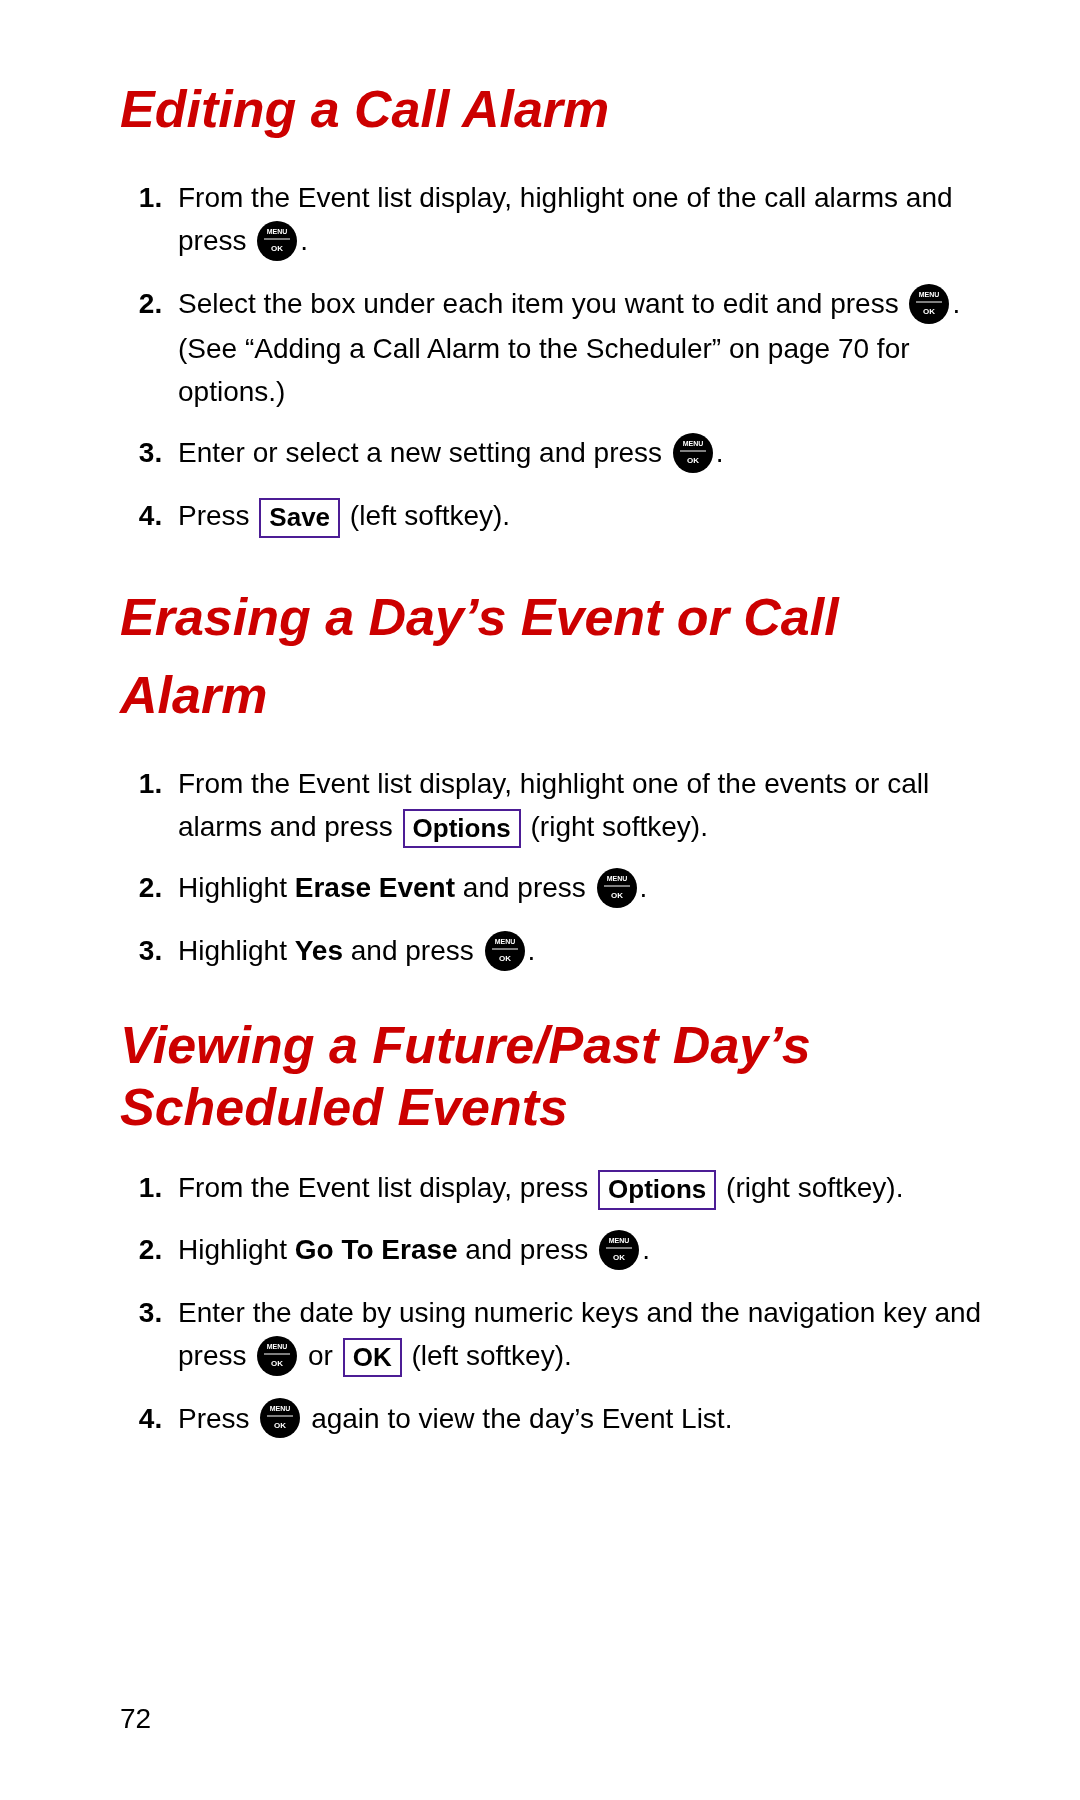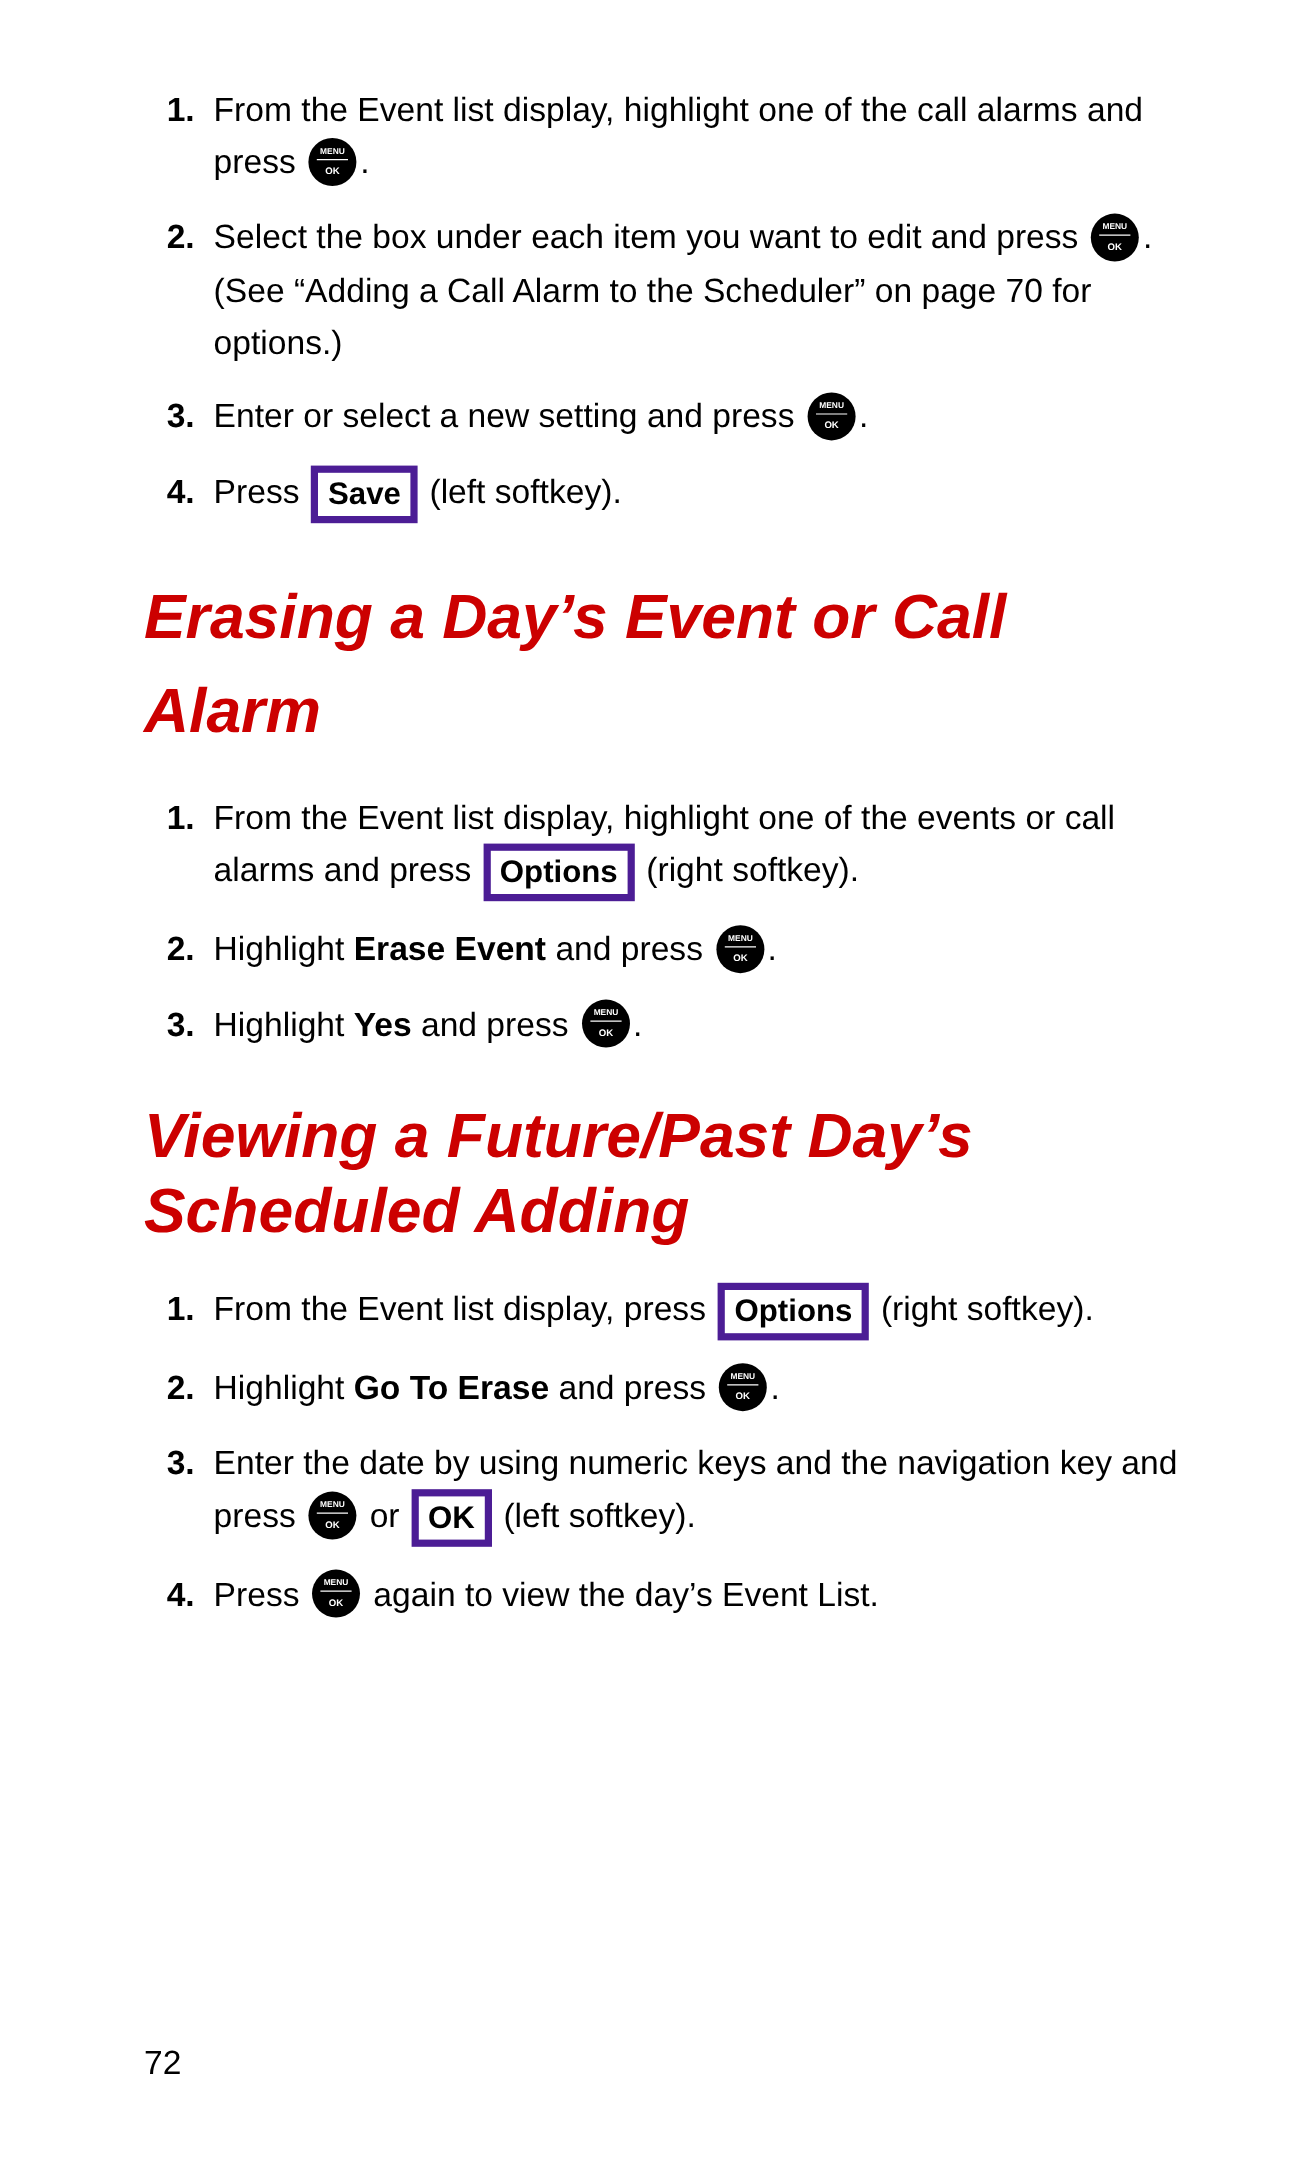--- a/index.html
+++ b/index.html
@@ -58,21 +58,21 @@
       line-height: 1.55;
       padding-left: 8px;
     }
 
     ol li::marker {
       font-weight: bold;
     }
 
     .key-button {
       display: inline-block;
-      border: 6px solid #4c1d95;
+      border: 2px solid #4c1d95;
       padding: 1px 8px;
       font-size: 26px;
       font-weight: bold;
       vertical-align: middle;
       margin: 0 2px;
       line-height: 1.3;
     }
 
     .bold-text {
       font-weight: bold;
@@ -105,20 +105,21 @@
       top: -2px;
     }
   </style>
 </head>
 <body>
 
 <div class="page-wrapper">
   <div class="page">
 
     <div class="section">
+      <h2 class="section-title">Editing a Call Alarm</h2>
       <ol>
         <li>
           From the Event list display, highlight one of the call alarms and press
           <svg class="menu-btn" viewBox="0 0 42 42" xmlns="http://www.w3.org/2000/svg">
             <circle cx="21" cy="21" r="20" fill="#000"></circle>
             <text x="21" y="14" font-family="Arial" font-weight="bold" font-size="7" fill="white" text-anchor="middle">MENU</text>
             <line x1="8" y1="19" x2="34" y2="19" stroke="white" stroke-width="1"></line>
             <text x="21" y="31" font-family="Arial" font-weight="bold" font-size="8" fill="white" text-anchor="middle">OK</text>
           </svg>.
         </li>
@@ -168,21 +169,21 @@
             <circle cx="21" cy="21" r="20" fill="#000"></circle>
             <text x="21" y="14" font-family="Arial" font-weight="bold" font-size="7" fill="white" text-anchor="middle">MENU</text>
             <line x1="8" y1="19" x2="34" y2="19" stroke="white" stroke-width="1"></line>
             <text x="21" y="31" font-family="Arial" font-weight="bold" font-size="8" fill="white" text-anchor="middle">OK</text>
           </svg>.
         </li>
       </ol>
     </div>
 
     <div class="section">
-      <h2 class="section-title-large">Viewing a Future/Past Day’s Scheduled Adding</h2>
+      <h2 class="section-title-large">Viewing a Future/Past Day’s Scheduled Events</h2>
       <ol>
         <li>
           From the Event list display, press <span class="key-button">Options</span> (right softkey).
         </li>
         <li>
           Highlight <span class="bold-text">Go To Erase</span> and press
           <svg class="menu-btn" viewBox="0 0 42 42" xmlns="http://www.w3.org/2000/svg">
             <circle cx="21" cy="21" r="20" fill="#000"></circle>
             <text x="21" y="14" font-family="Arial" font-weight="bold" font-size="7" fill="white" text-anchor="middle">MENU</text>
             <line x1="8" y1="19" x2="34" y2="19" stroke="white" stroke-width="1"></line>

